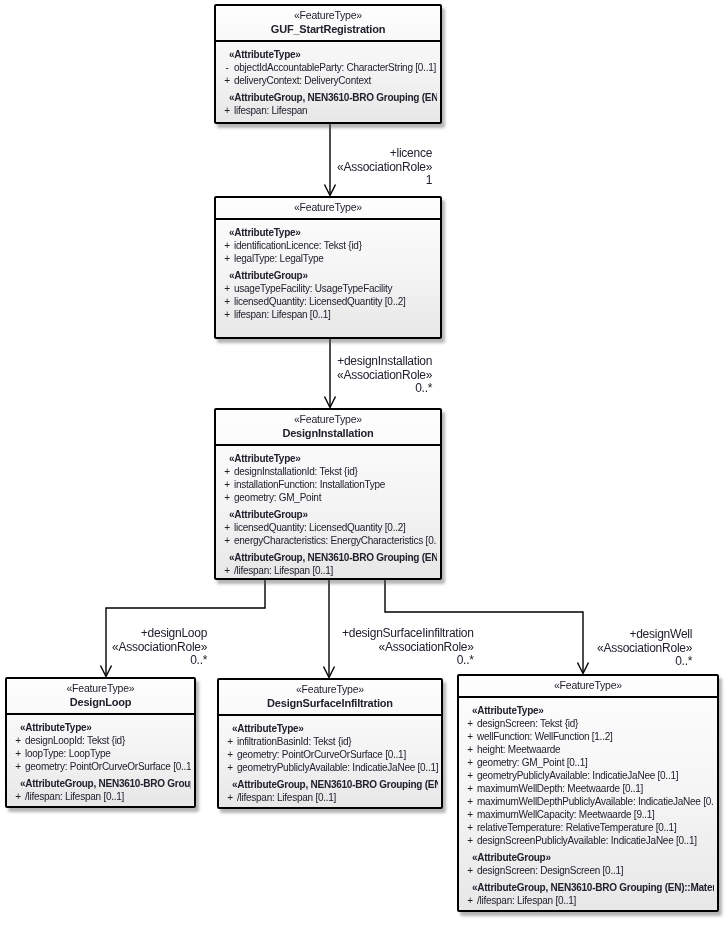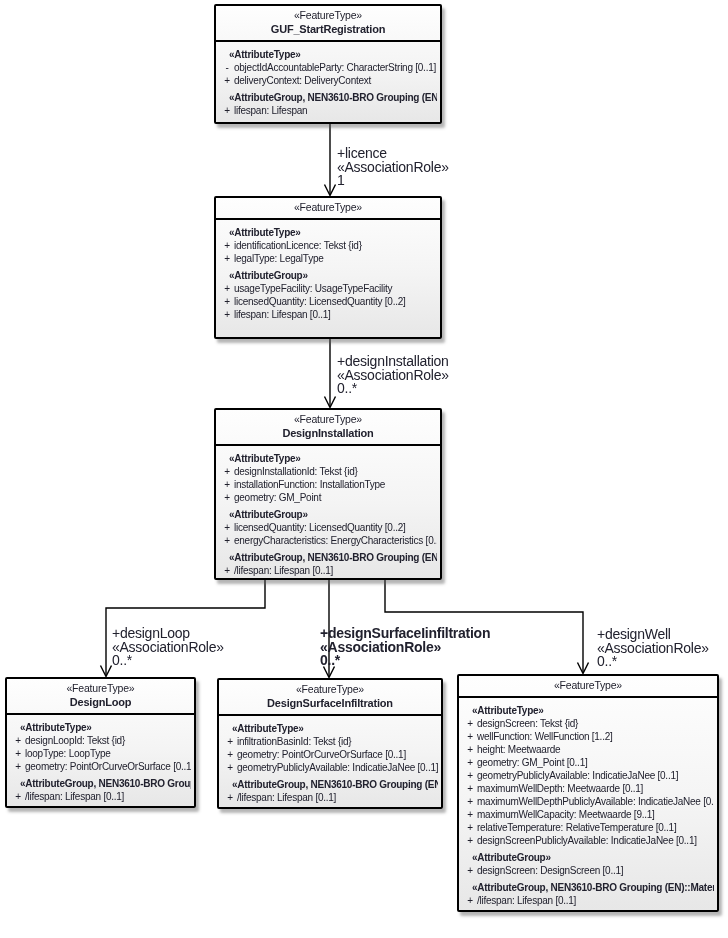--- a/index.html
+++ b/index.html
@@ -31,25 +31,25 @@
   .attr-row .attr-text{flex:1 1 auto;overflow:hidden;}
 
   
   .pos-guf   {left:214px;top:4px;  width:228px;height:120px;}
   .pos-lic   {left:214px;top:196px;width:228px;height:143px;}
   .pos-inst  {left:214px;top:408px;width:228px;height:172px;}
   .pos-loop  {left:5px;  top:677px;width:191px;}
   .pos-surf  {left:217px;top:678px;width:226px;}
   .pos-well  {left:457px;top:674px;width:262px;}
 
-  .conn-label{position:absolute;font-size:14px;letter-spacing:-0.25px;line-height:13.5px;white-space:nowrap;}
+  .conn-label{position:absolute;font-size:12px;letter-spacing:-0.25px;line-height:13.5px;white-space:nowrap;text-align:right;}
   .lbl-licence {left:337px;top:147px;}
   .lbl-inst    {left:337px;top:355px;}
   .lbl-loop    {left:112px;top:627px;}
-  .lbl-surf    {left:320px;top:627px;font-weight:bold;}
+  .lbl-surf    {left:342px;top:627px;}
   .lbl-well    {left:597px;top:628px;}
 </style>
 </head>
 <body>
 
 <div class="canvas">
 
   <svg class="wires" width="728" height="938" viewBox="0 0 728 938">
     <g stroke="#000" stroke-width="1.4" fill="none">
       <polyline points="330,124 330,195"></polyline>

